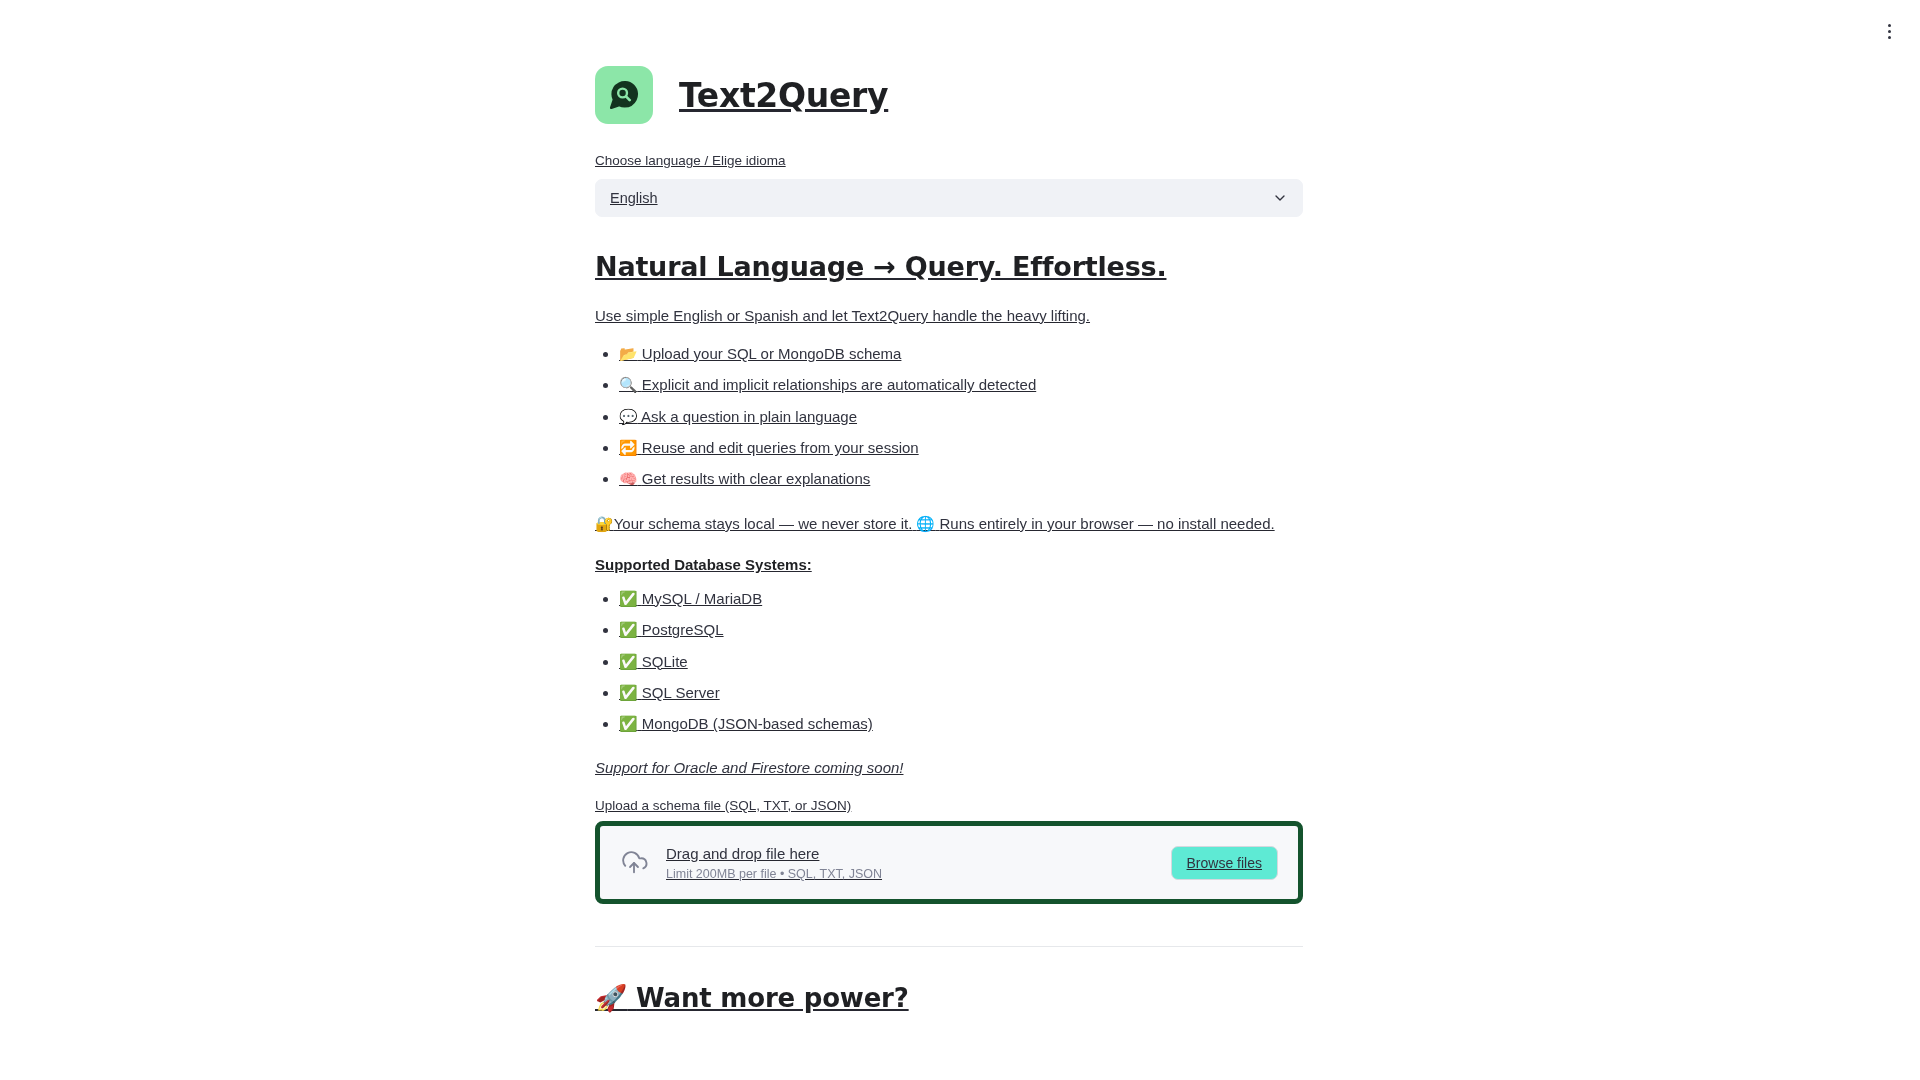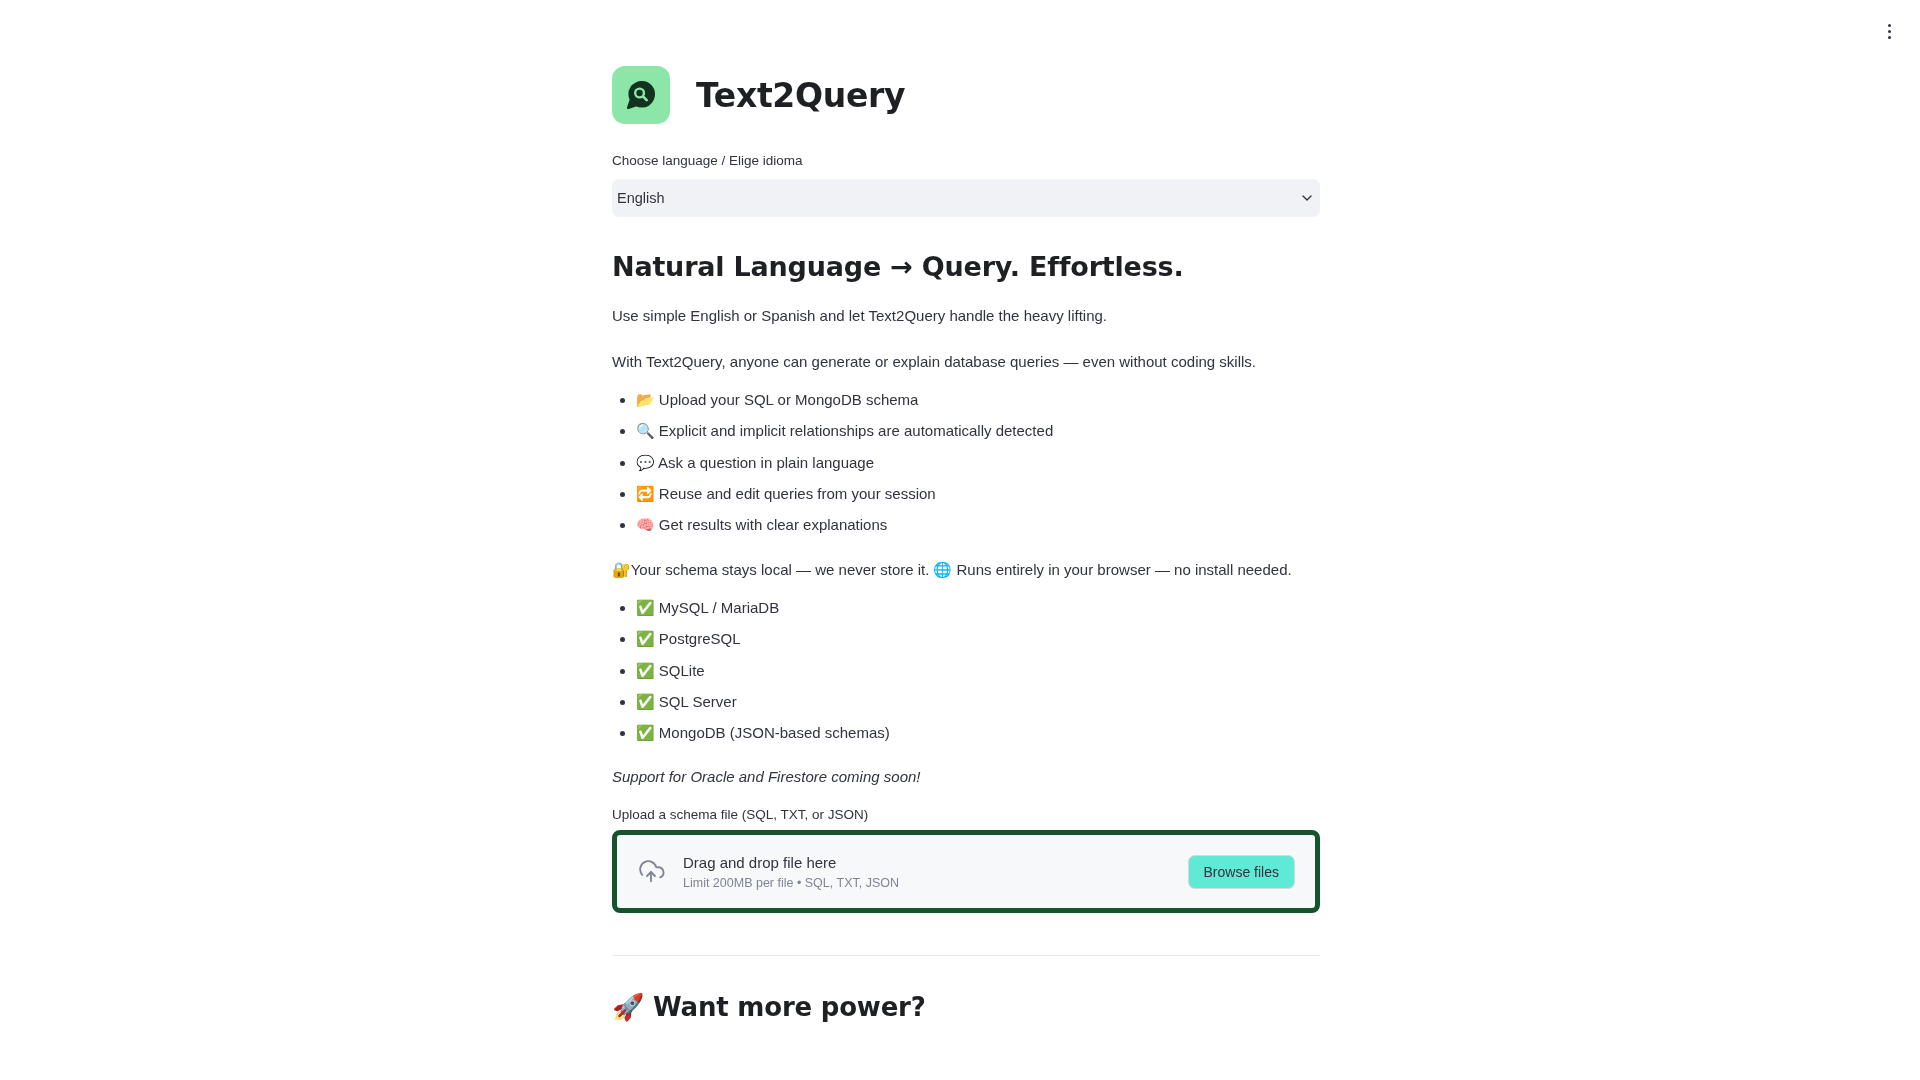--- a/index.html
+++ b/index.html
@@ -38,24 +38,25 @@
   .kebab span {
     display: block;
     width: 3px;
     height: 3px;
     border-radius: 50%;
     background: #31333f;
   }
 
   .container {
     position: absolute;
-    left: 612px;
+    left: 595px;
     top: 0;
     width: 708px;
     padding-top: 66px;
+    text-decoration: underline;
   }
 
   
   .header-row {
     display: flex;
     align-items: center;
     gap: 26px;
   }
   .logo {
     width: 58px;
@@ -83,21 +84,21 @@
     color: #31333f;
     line-height: 1.4;
   }
   .select-box {
     margin-top: 8px;
     height: 38px;
     background: #f0f2f6;
     border-radius: 7px;
     display: flex;
     align-items: center;
-    padding: 0 4px;
+    padding: 0 14px;
     font-size: 14.5px;
     color: #31333f;
     cursor: pointer;
     justify-content: space-between;
     border: 1px solid #f0f2f6;
   }
   .chev {
     width: 16px;
     height: 16px;
     color: #31333f;
@@ -232,35 +233,35 @@
     <div class="select-box">
       <span>English</span>
       <svg class="chev" viewBox="0 0 24 24" fill="none" stroke="currentColor" stroke-width="2" stroke-linecap="round" stroke-linejoin="round">
         <polyline points="6 9 12 15 18 9"></polyline>
       </svg>
     </div>
 
     <h1 class="headline">Natural Language → Query. Effortless.</h1>
 
     <p class="para">Use simple English or Spanish and let Text2Query handle the heavy lifting.</p>
-    <p class="para">With Text2Query, anyone can generate or explain database queries — even without coding skills.</p>
 
     <ul class="bullets">
       <li><span class="emoji">📂</span> <span>Upload your SQL or MongoDB schema</span></li>
       <li><span class="emoji">🔍</span> <span>Explicit and implicit relationships are automatically detected</span></li>
       <li><span class="emoji">💬</span> <span>Ask a question in plain language</span></li>
       <li><span class="emoji">🔁</span> <span>Reuse and edit queries from your session</span></li>
       <li><span class="emoji">🧠</span> <span>Get results with clear explanations</span></li>
     </ul>
 
     <p class="para note">
       <span class="emoji">🔐</span><span>Your schema stays local — we never store it.</span>
       <span class="emoji">🌐</span> <span>Runs entirely in your browser — no install needed.</span>
     </p>
 
+    <p class="strong-head">Supported Database Systems:</p>
 
     <ul class="bullets">
       <li><span class="emoji">✅</span> <span>MySQL / MariaDB</span></li>
       <li><span class="emoji">✅</span> <span>PostgreSQL</span></li>
       <li><span class="emoji">✅</span> <span>SQLite</span></li>
       <li><span class="emoji">✅</span> <span>SQL Server</span></li>
       <li><span class="emoji">✅</span> <span>MongoDB (JSON-based schemas)</span></li>
     </ul>
 
     <p class="italic">Support for Oracle and Firestore coming soon!</p>

